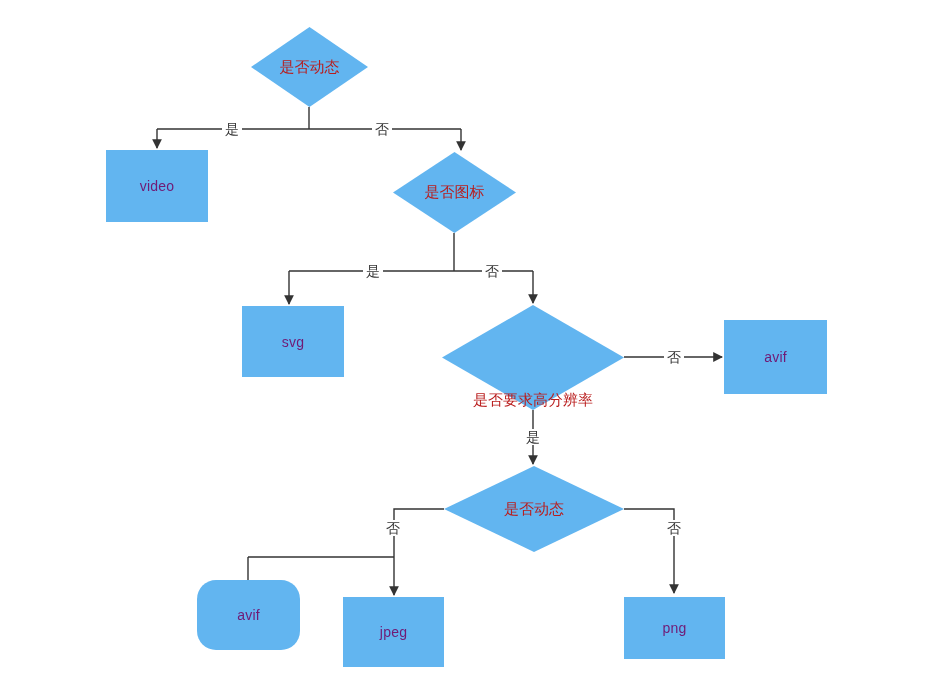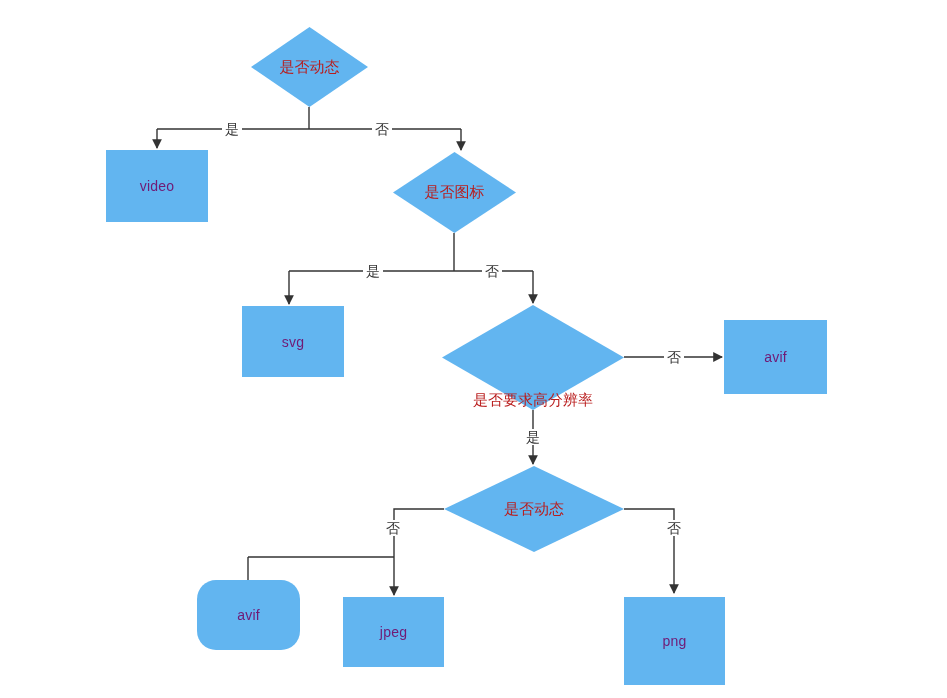--- a/index.html
+++ b/index.html
@@ -147,21 +147,21 @@
   </div>
 
   <div class="node node-rect" style="left:197px; top:580px; width:103px; height:70px;border-radius:19px;">
     <span class="node-label">avif</span>
   </div>
 
   <div class="node node-rect" style="left:343px; top:597px; width:101px; height:70px;">
     <span class="node-label">jpeg</span>
   </div>
 
-  <div class="node node-rect" style="left:624px; top:597px; width:101px; height:88px;">
+  <div class="node node-rect" style="left:624px; top:597px; width:101px; height:62px;">
     <span class="node-label">png</span>
   </div>
 
   <span class="edge-label" style="left:232px; top:129px;">是</span>
 
   <span class="edge-label" style="left:382px; top:129px;">否</span>
 
   <span class="edge-label" style="left:373px; top:271px;">是</span>
 
   <span class="edge-label" style="left:492px; top:271px;">否</span>

